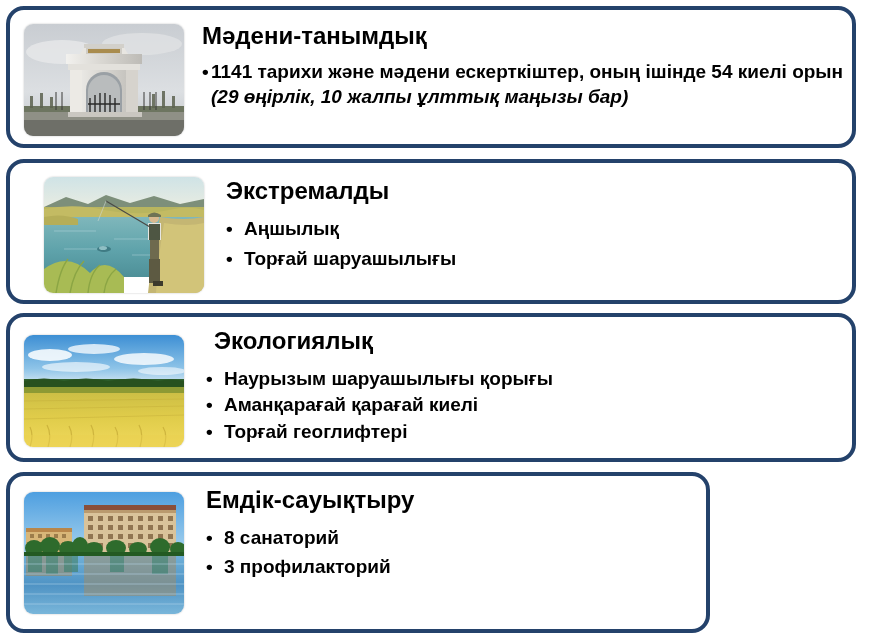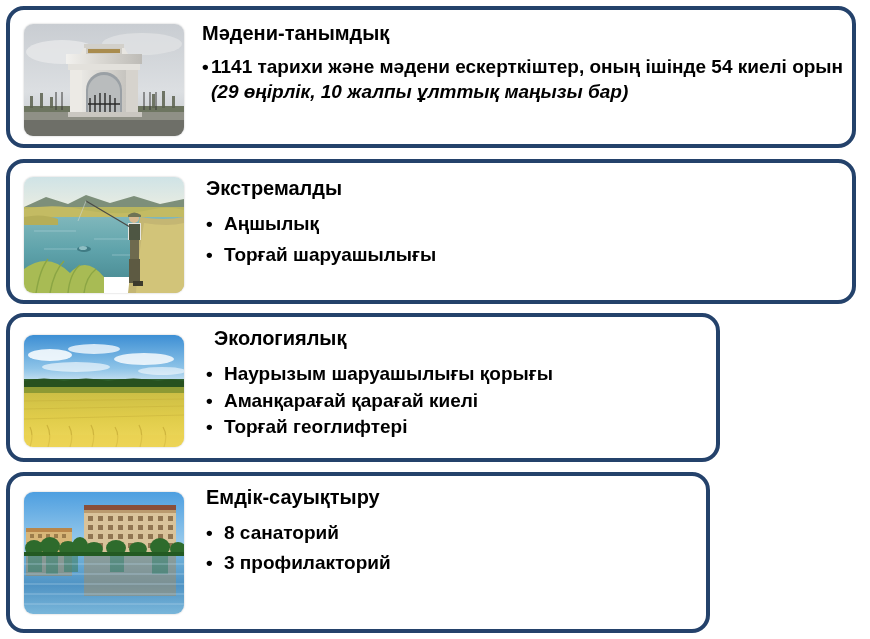--- a/index.html
+++ b/index.html
@@ -41,21 +41,21 @@
     overflow: hidden;
     box-shadow: 0 0 2px rgba(0,0,0,0.25);
   }
   .thumb svg { display: block; width: 100%; height: 100%; }
 
   
   .textcol {
     position: absolute;
   }
   .card-title {
-    font-size: 20px;
+    font-size: 24px;
     font-weight: bold;
     color: #000000;
     line-height: 1.15;
     white-space: nowrap;
   }
   ul.bullets {
     list-style: none;
     margin: 0;
     padding: 0;
   }
@@ -178,21 +178,21 @@
           <li>
             <span class="bullet-dot">•</span>
             <span class="bullet-text"><span>1141 тарихи және мәдени ескерткіштер, оның ішінде 54 киелі орын </span><span class="ital">(29 өңірлік, 10 жалпы ұлттық маңызы бар)</span></span>
           </li>
         </ul>
       </div>
 
     </div>
   </div>
 
-  <div class="card c2" style="left:6px; top:159px; width:850px; height:145px;">
+  <div class="card c2" style="left:6px; top:159px; width:850px; height:145px;padding-left:20px;">
     <div class="card-inner">
 
       <div class="thumb" style="left:14px; top:14px; width:160px; height:116px;">
         <svg viewBox="0 0 160 116" preserveAspectRatio="none" aria-hidden="true">
           <defs>
             <linearGradient id="sky2" x1="0" y1="0" x2="0" y2="1">
               <stop offset="0%" stop-color="#cfe3e6"></stop>
               <stop offset="100%" stop-color="#e8ece2"></stop>
             </linearGradient>
             <linearGradient id="water2" x1="0" y1="0" x2="0" y2="1">
@@ -253,21 +253,21 @@
           <li>
             <span class="bullet-dot">•</span>
             <span class="bullet-text">Торғай шаруашылығы</span>
           </li>
         </ul>
       </div>
 
     </div>
   </div>
 
-  <div class="card c3" style="left:6px; top:313px; width:714px; height:149px;">
+  <div class="card c3" style="left:6px; top:313px; width:850px; height:149px;">
     <div class="card-inner">
 
       <div class="thumb" style="left:14px; top:18px; width:160px; height:112px;">
         <svg viewBox="0 0 160 112" preserveAspectRatio="none" aria-hidden="true">
           <defs>
             <linearGradient id="sky3" x1="0" y1="0" x2="0" y2="1">
               <stop offset="0%" stop-color="#3d8fd4"></stop>
               <stop offset="70%" stop-color="#8ec4e8"></stop>
               <stop offset="100%" stop-color="#cfe4f2"></stop>
             </linearGradient>

